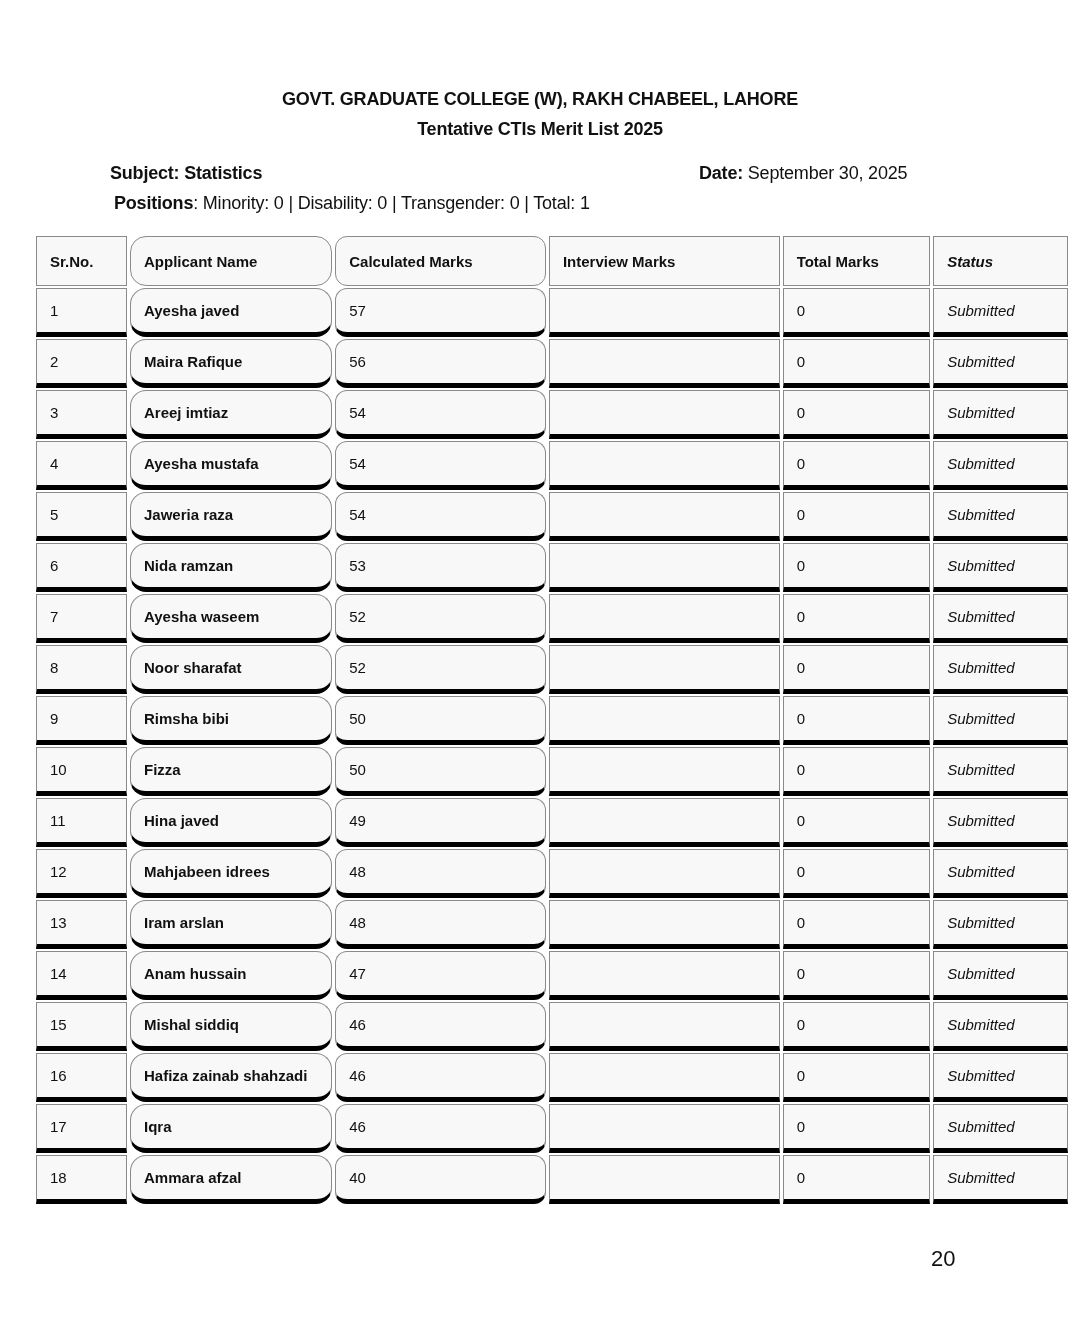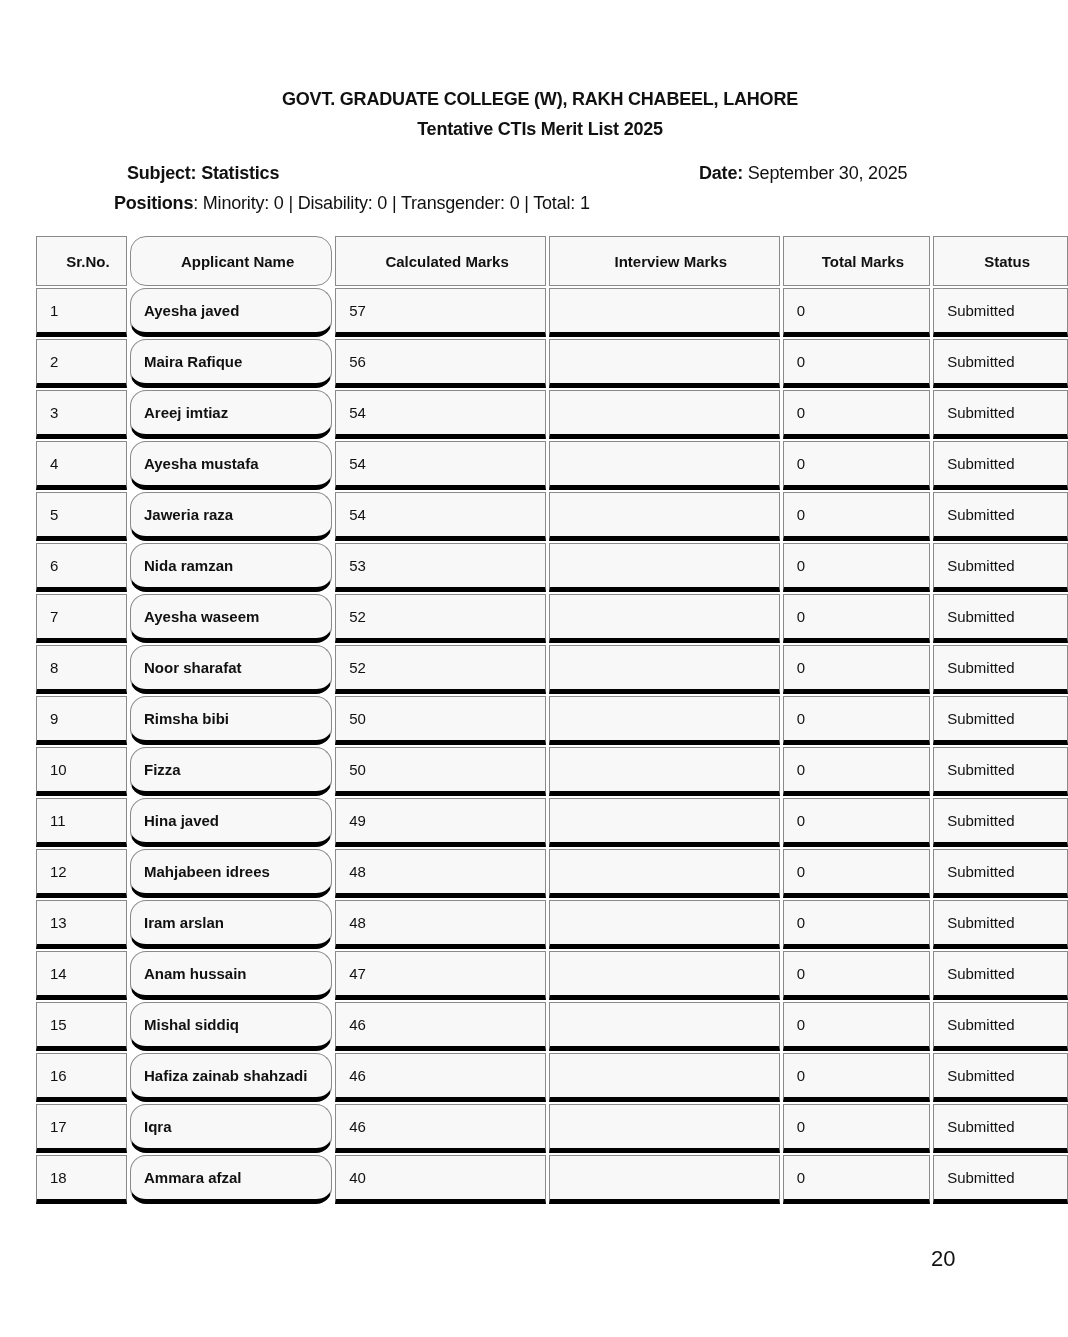--- a/index.html
+++ b/index.html
@@ -4,35 +4,35 @@
 <style>
   html, body { margin: 0; padding: 0; background: #ffffff; }
   body { width: 1068px; height: 1337px; position: relative; overflow: hidden;
          font-family: "Liberation Sans", "DejaVu Sans", sans-serif; color: #111; }
   .title { position: absolute; left: 0; width: 1080px; text-align: center;
            font-weight: bold; font-size: 18px; letter-spacing: -0.2px; }
   #t1 { top: 89px; }
   #t2 { top: 119px; }
   .meta { position: absolute; font-size: 18px; letter-spacing: -0.2px; }
   .meta b { font-weight: bold; }
-  #subject { left: 127px; top: 163px; }
+  #subject { left: 110px; top: 163px; }
   #date { left: 699px; top: 163px; }
   #positions { left: 114px; top: 193px; }
 
   table.merit { position: absolute; left: 36px; top: 236px; border-collapse: separate;
                 border-spacing: 3px 2px; margin: -2px -3px; }
   table.merit td, table.merit th {
     background: #f8f8f8; border: 1.5px solid #8a8a8a; font-size: 15px;
     text-align: left; padding: 0 0 0 13px; vertical-align: middle; box-sizing: border-box;
   }
-  table.merit th { height: 50px; font-weight: bold; text-align: center; }
+  table.merit th { height: 50px; font-weight: bold; }
   table.merit td { height: 49px; border-bottom: 5px solid #000; }
   table.merit td.name { font-weight: bold; margin-top: 27px; }
-  .c1 { width: 93px; } .c2 { width: 209px; border-radius: 16px; } .c3 { width: 218px; }
-  .c4 { width: 240px; } .c5 { width: 153px; } .c6 { width: 138px; }
+  .c1 { width: 93px; } .c2 { width: 209px; border-radius: 16px; } .c3 { width: 218px; border-radius: 12px; }
+  .c4 { width: 240px; } .c5 { width: 153px; } .c6 { width: 138px; font-style: italic; }
   #pagenum { position: absolute; left: 931px; top: 1246px; font-size: 22px; }
 </style>
 </head>
 <body>
 
 <div class="title" id="t1">GOVT. GRADUATE COLLEGE (W), RAKH CHABEEL, LAHORE</div>
 <div class="title" id="t2">Tentative CTIs Merit List 2025</div>
 
 <div class="meta" id="subject"><b>Subject: Statistics</b></div>
 <div class="meta" id="date"><b>Date:</b><span> September 30, 2025</span></div>

